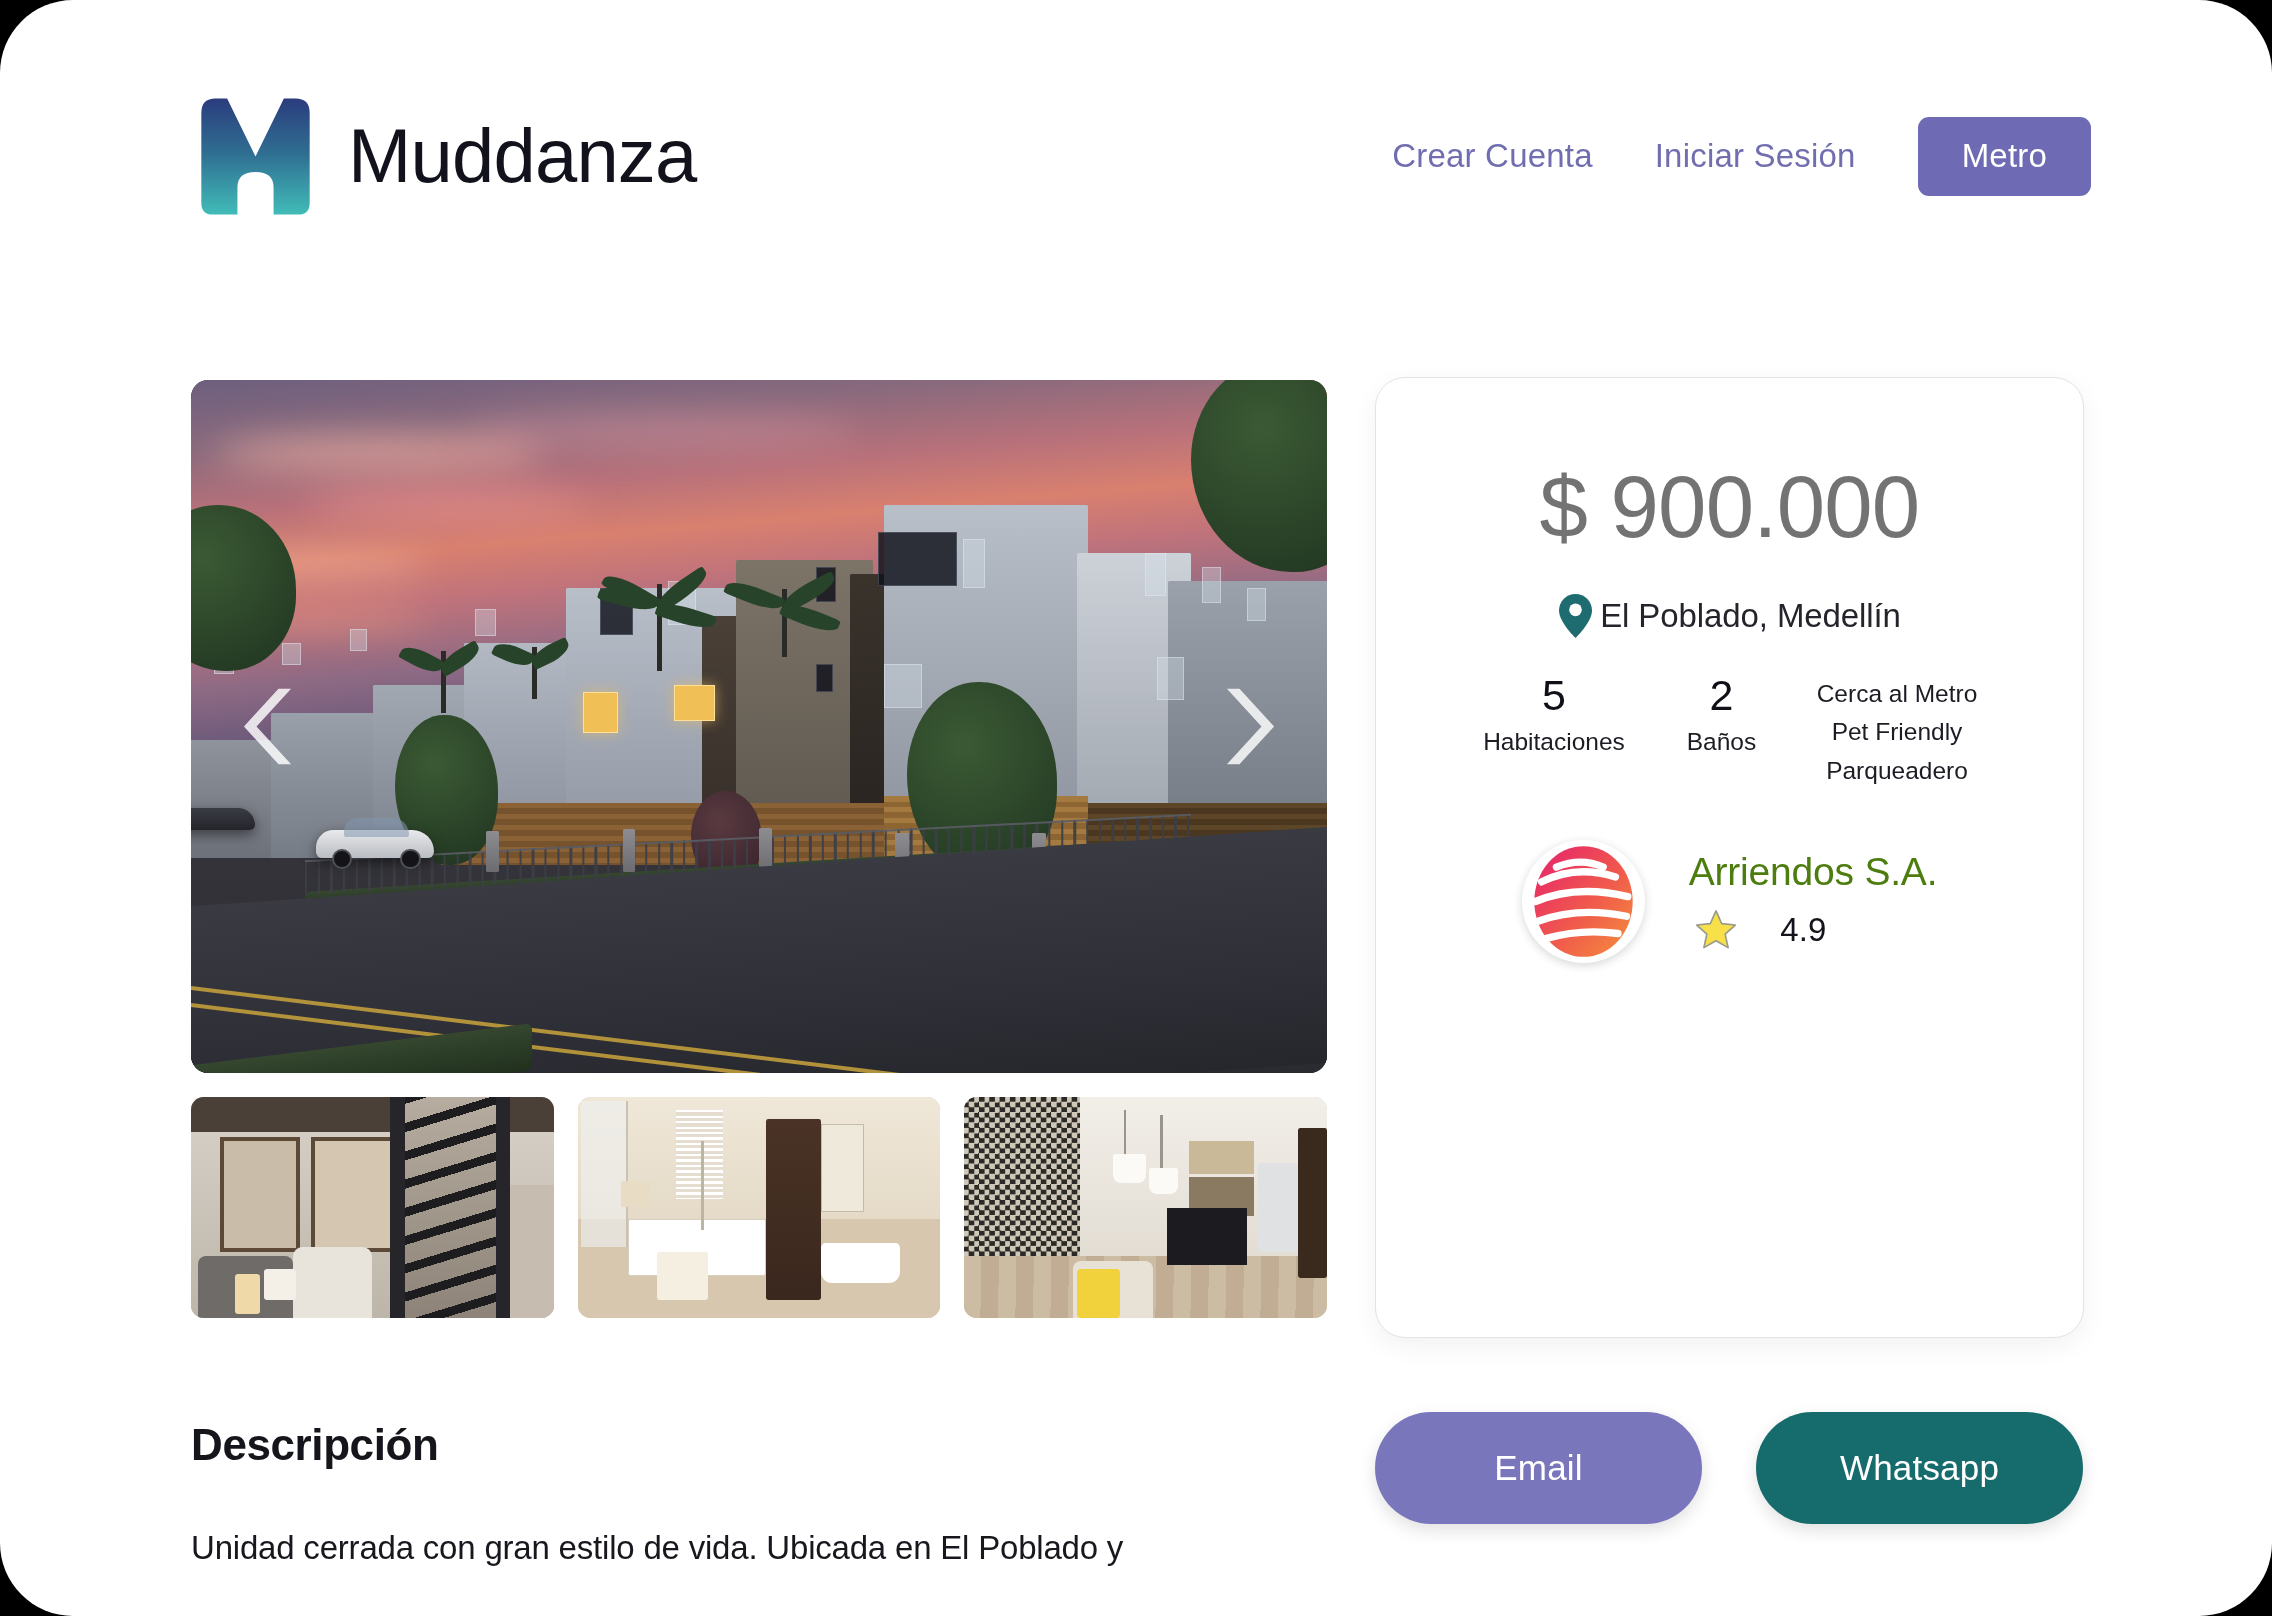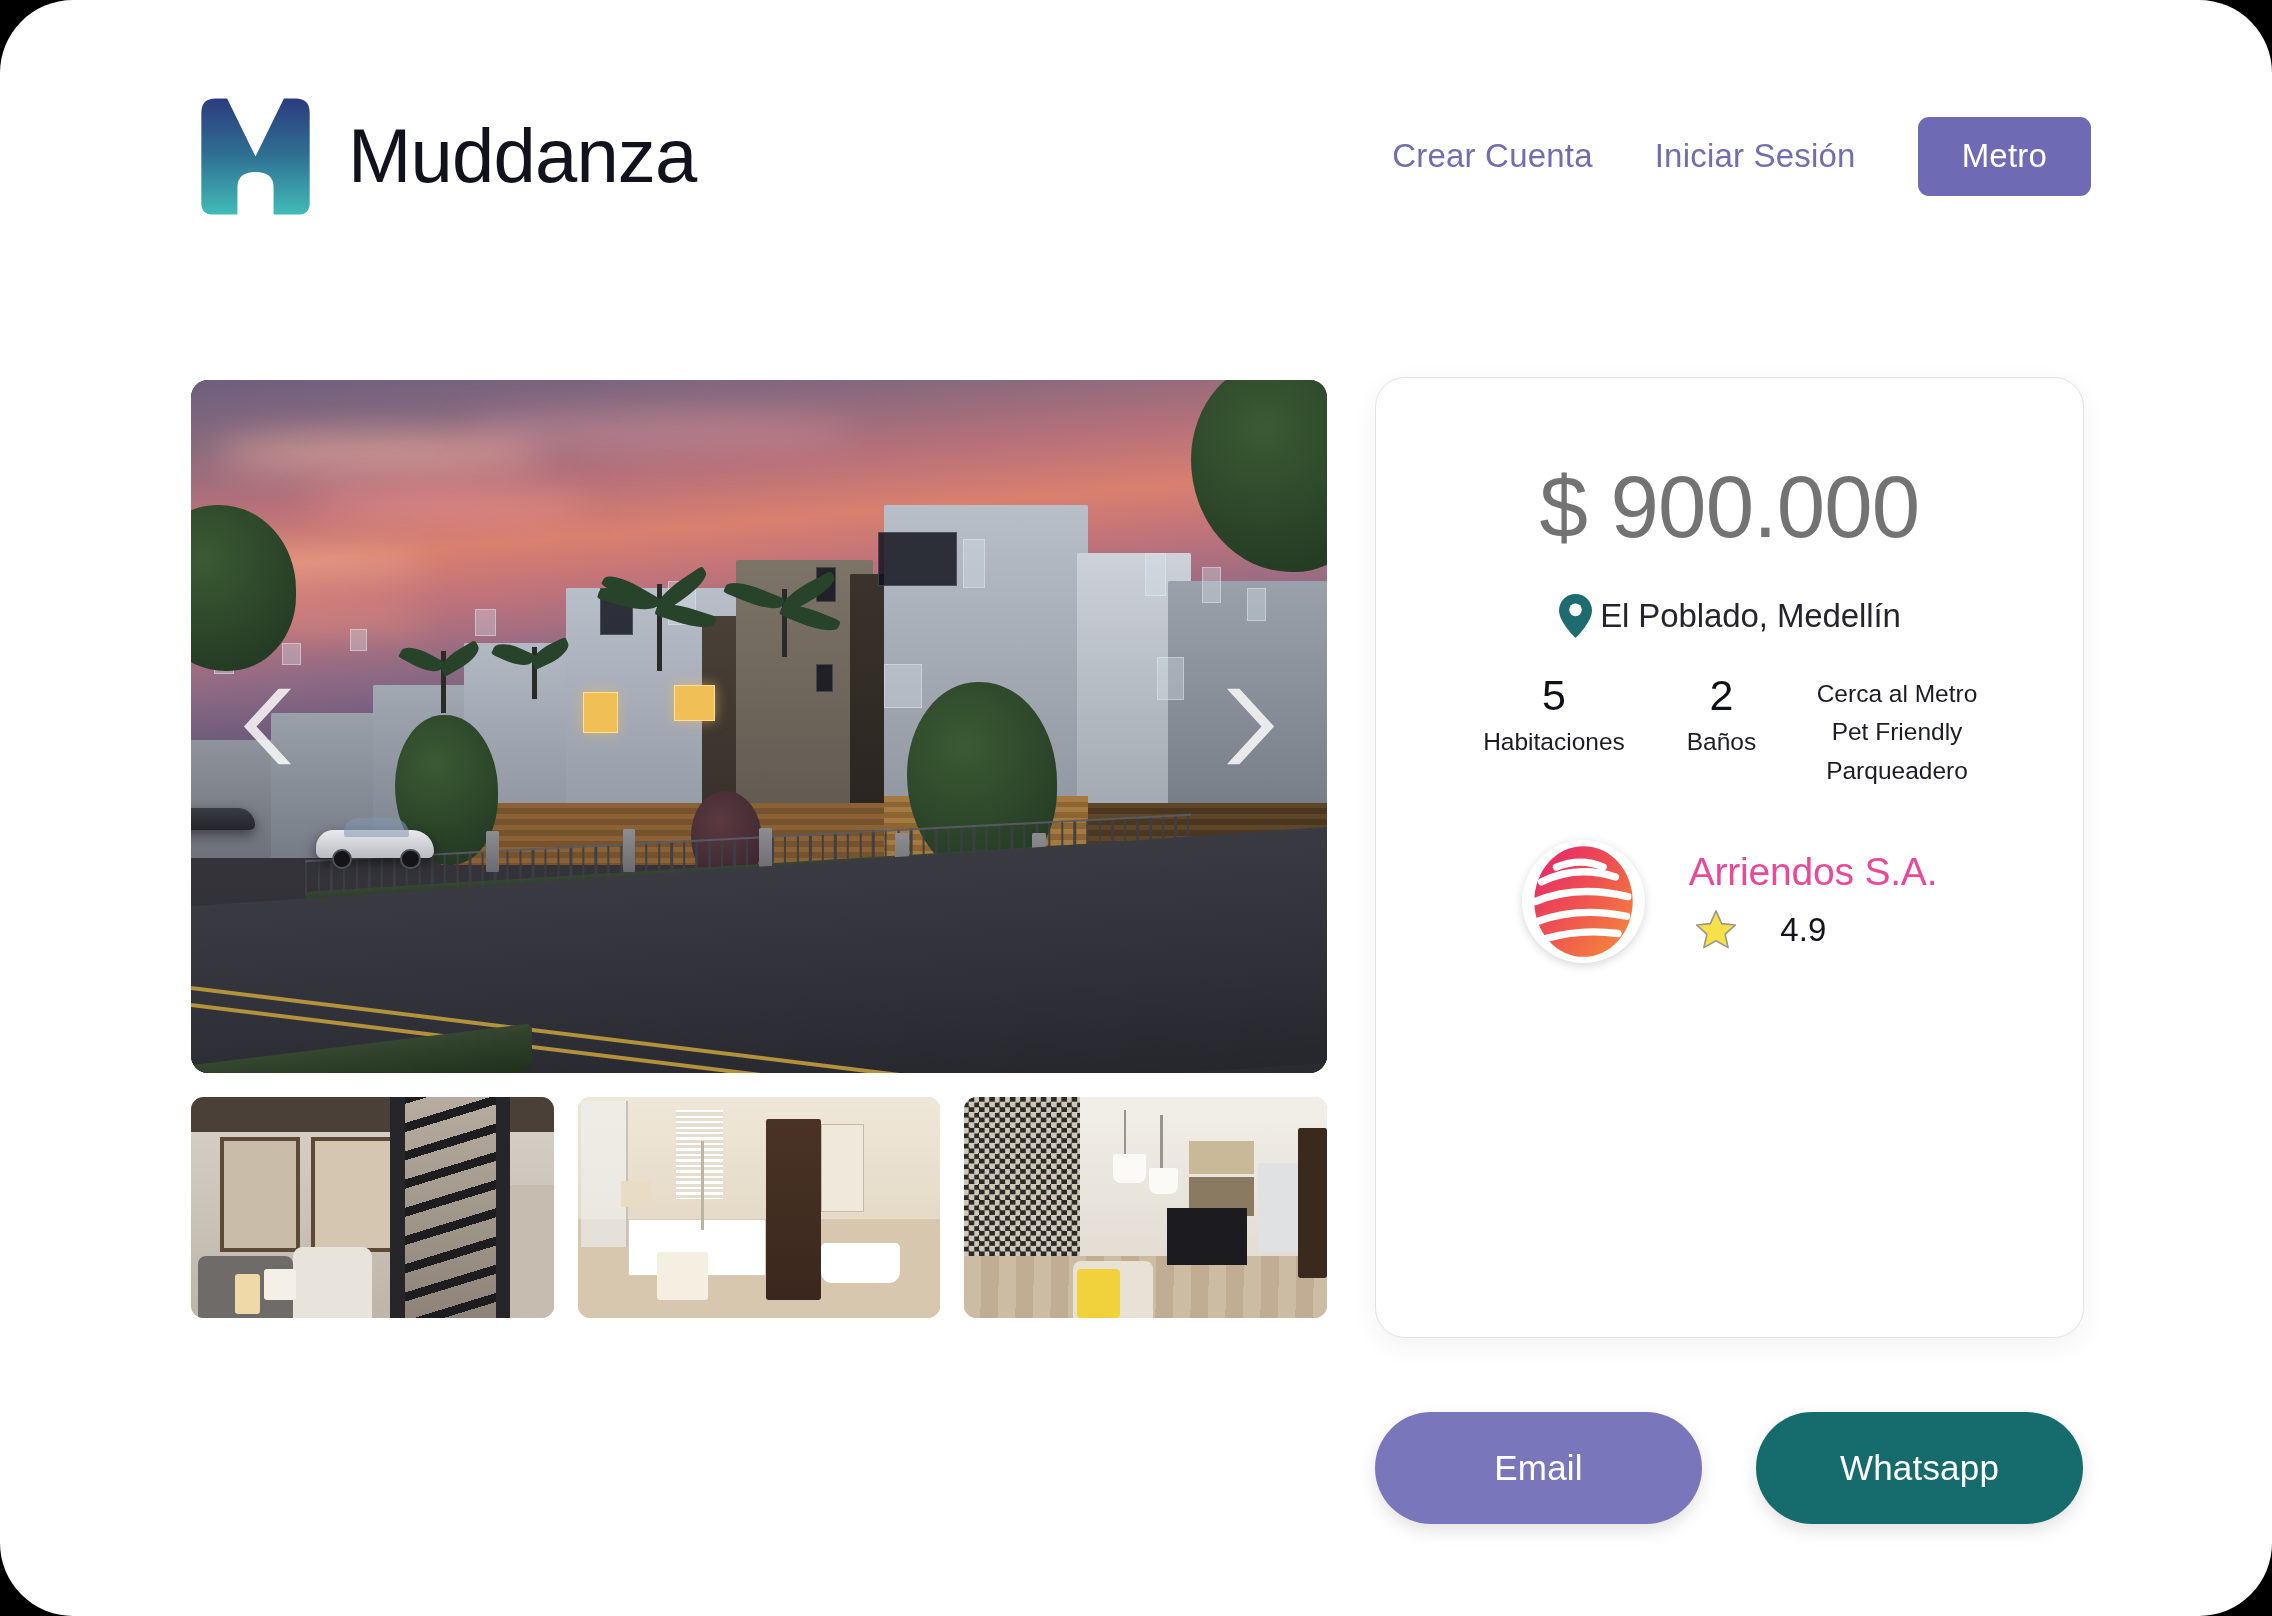--- a/index.html
+++ b/index.html
@@ -353,21 +353,21 @@
     height: 123px;
     border-radius: 50%;
     background: #ffffff;
     box-shadow: 0 2.4px 9.5px rgba(0,0,0,.16);
     overflow: hidden;
     flex: none;
   }
   #agency-info { display: flex; flex-direction: column; align-items: flex-start; }
   #agency-name {
     font-size: 39px;
-    color: #ec4899;
+    color: #4d7c0f;
     letter-spacing: -0.2px;
     white-space: nowrap;
   }
   #agency-rating {
     margin-top: 14px;
     display: flex;
     align-items: center;
     gap: 41px;
     padding-left: 4.7px;
     justify-content: center;
@@ -576,20 +576,24 @@
         <div class="t-rect" style="left:81%;top:30%;width:11%;height:40%;background:#dfe1e2;border-radius:2.4px;"></div>
         <div class="t-rect" style="left:92%;top:14%;width:8%;height:68%;background:#3a2a1e;border-radius:2.4px;"></div>
         <div class="t-rect" style="left:56%;top:50%;width:22%;height:26%;background:#1c1c20;"></div>
         <div class="t-rect" style="left:30%;top:74%;width:22%;height:26%;background:#e8e2d6;border-radius:8px 8px 0 0;"></div>
         <div class="t-rect" style="left:31%;top:78%;width:12%;height:22%;background:#f2d23c;border-radius:4px;"></div>
       </div>
 
     </div>
   </section>
 
+  <section id="description">
+    <h2 id="desc-title">Descripción</h2>
+    <p id="desc-body">Unidad cerrada con gran estilo de vida. Ubicada en El Poblado y</p>
+  </section>
 
   <aside id="info-card">
 
     <div id="price">$ 900.000</div>
 
 
     <div id="location">
       <svg width="35" height="44" viewBox="0 0 24 32">
         <path d="M12 0C5.4 0 0 5.4 0 12c0 8.5 12 20 12 20s12-11.5 12-20C24 5.4 18.6 0 12 0z" fill="#1e6b70"></path>
         <circle cx="12" cy="11.5" r="4.6" fill="#ffffff"></circle>

